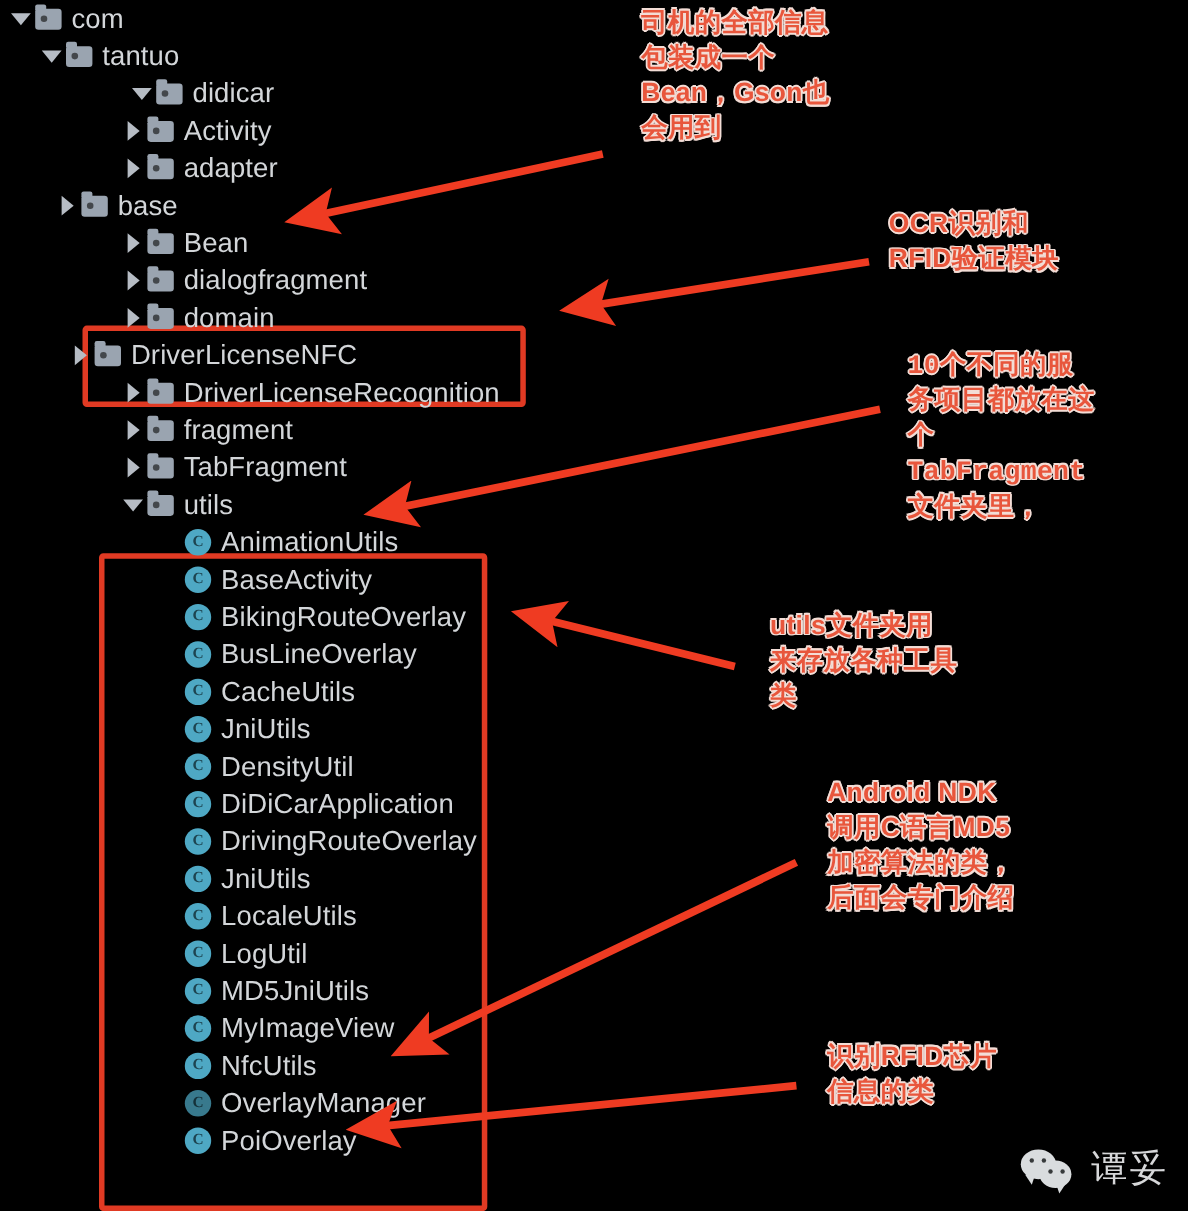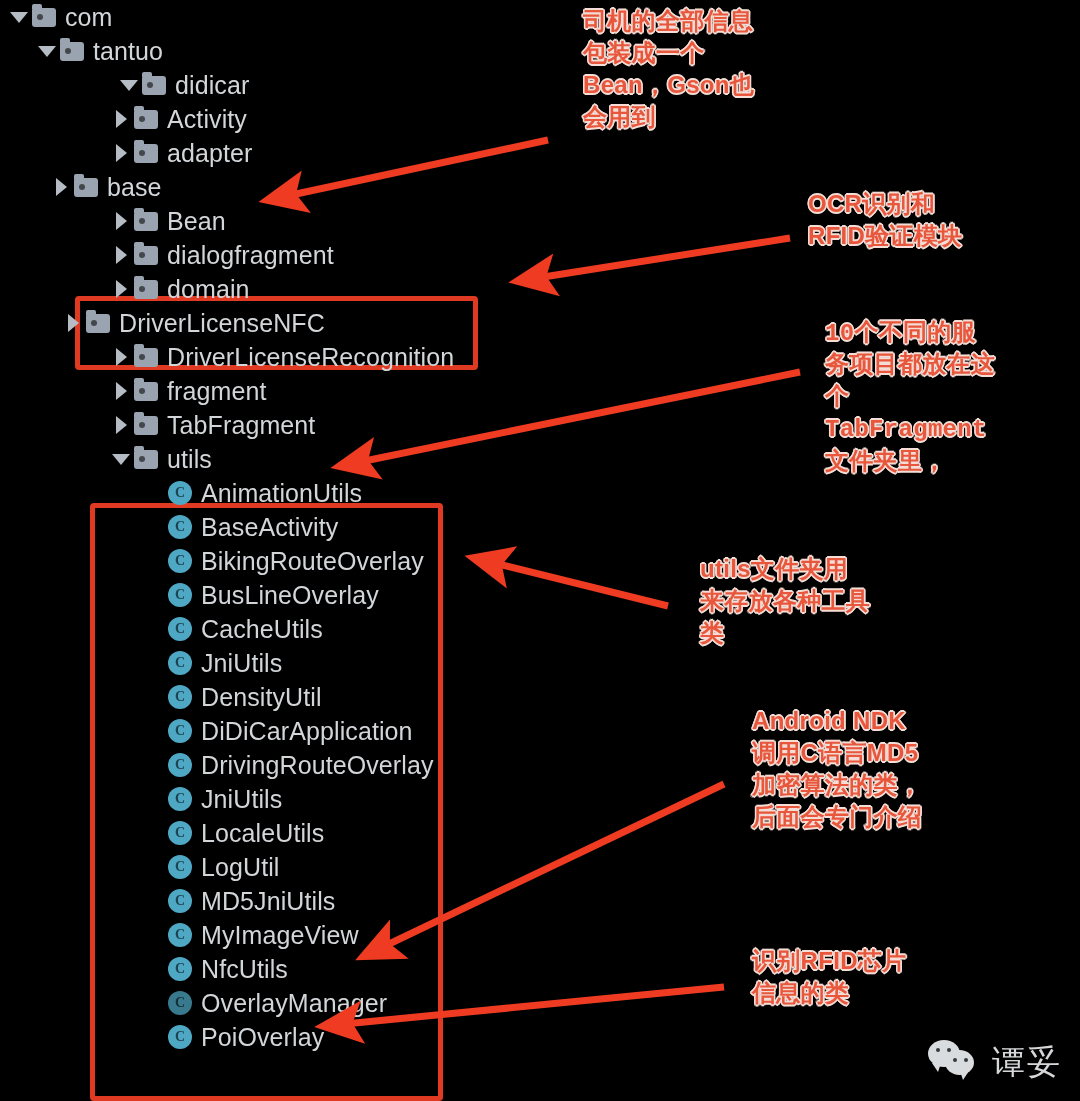--- a/index.html
+++ b/index.html
@@ -140,21 +140,21 @@
     z-index: 5;
     pointer-events: none;
   }
 
   
   #watermark {
     position: absolute;
     right: 18px;
     bottom: 16px;
     display: flex;
-    align-items: flex-start;
+    align-items: flex-end;
     gap: 10px;
     z-index: 6;
     opacity: 0.92;
   }
   #watermark .wm-text {
     font-size: 33px;
     color: #e9eaec;
     letter-spacing: 2px;
     font-family: "DejaVu Sans", sans-serif;
   }

